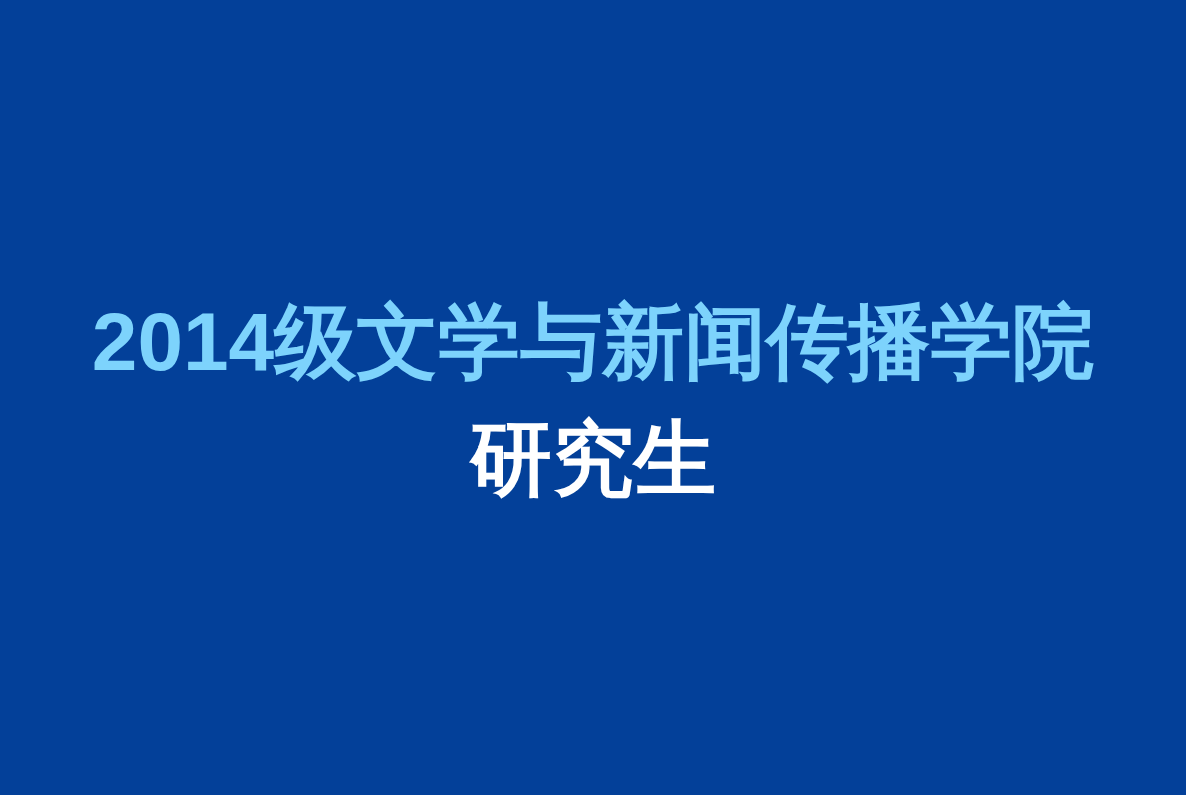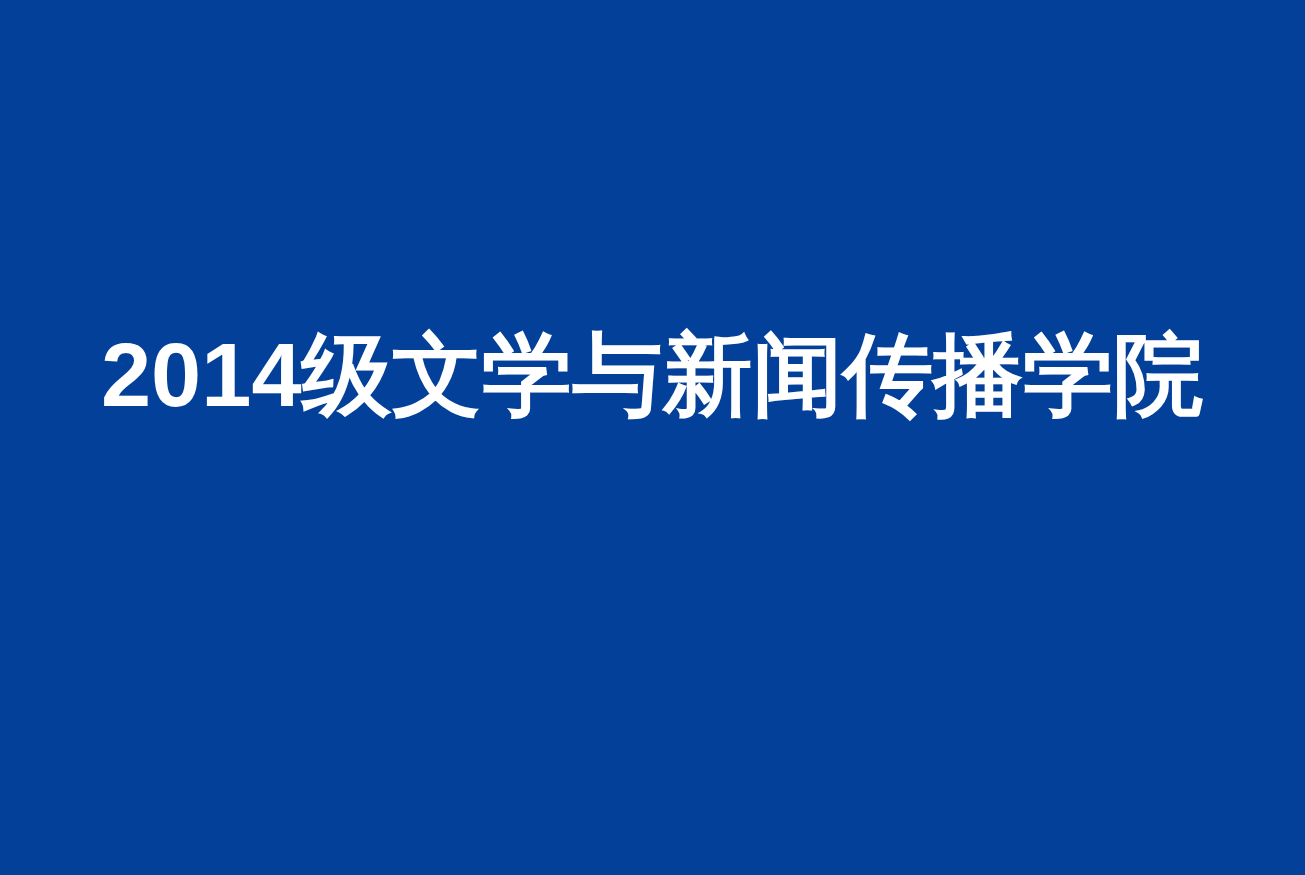--- a/index.html
+++ b/index.html
@@ -51,16 +51,17 @@
   .title-line-2 {
     display: block;
   }
 </style>
 </head>
 <body>
 
 <div class="slide" style="background: rgb(3, 64, 153);">
 
   <div class="title-block">
-    <span class="title-line title-line-1" style="color: #ffffff;">2014级文学与新闻传播学院</span>
+    <span class="title-line title-line-1" style="color: #7dd3fc;">2014级文学与新闻传播学院</span>
+    <span class="title-line title-line-2" style="color: rgb(255, 255, 255);">研究生</span>
   </div>
 
 </div>
 
 </body></html>

